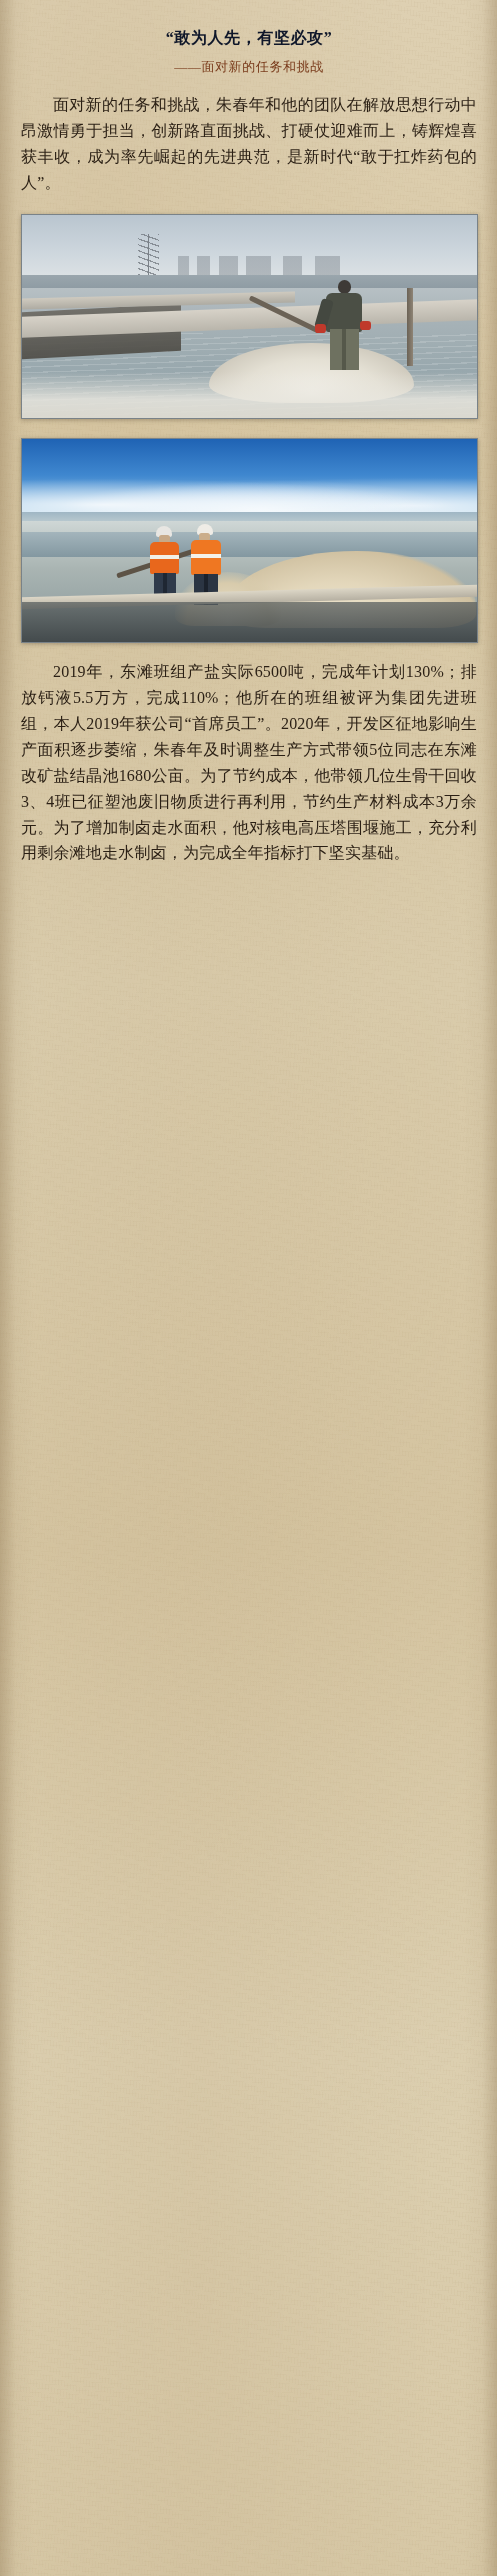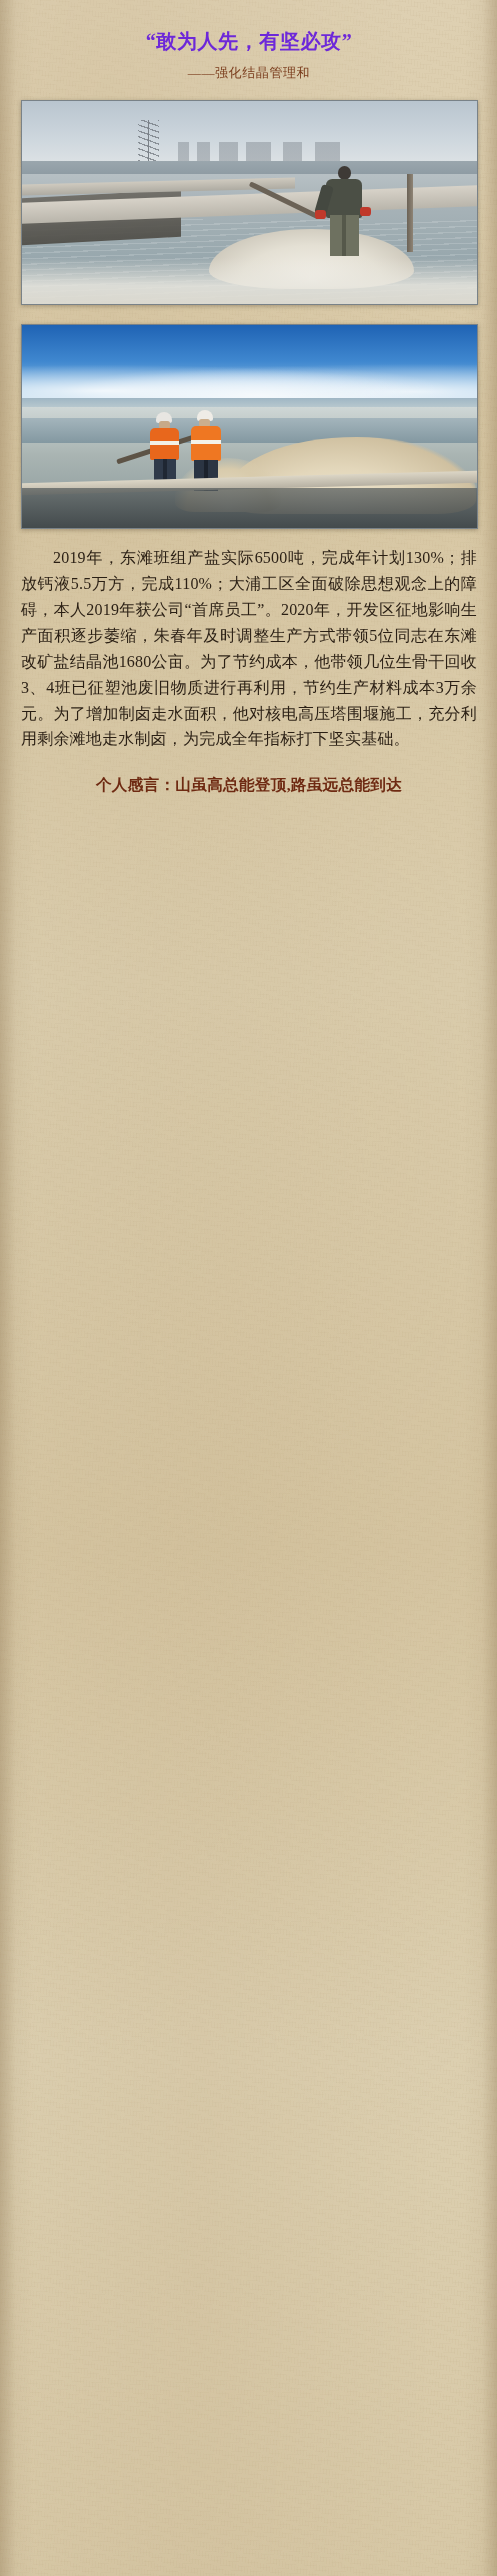--- a/index.html
+++ b/index.html
@@ -40,23 +40,23 @@
     padding: 0 21px;
     box-sizing: border-box;
     width: 498px;
   }
 
   .title-block {
     text-align: center;
     padding-top: 27px;
   }
   .main-title {
-    font-size: 20px;
+    font-size: 16px;
     font-weight: bold;
-    color: #6d28d9;
+    color: #0f172a;
     letter-spacing: 0.6px;
     line-height: 1.4;
     font-family: "Liberation Serif", serif;
   }
   .subtitle {
     margin-top: 8.7px;
     font-size: 13px;
     color: #7a3c1c;
     letter-spacing: 0.6px;
   }
@@ -234,23 +234,24 @@
 <body>
 
 <div class="page">
   <div class="grain"></div>
 </div>
 
 <div class="content">
 
   <div class="title-block">
     <div class="main-title">“敢为人先，有坚必攻”</div>
-    <div class="subtitle">——强化结晶管理和</div>
+    <div class="subtitle">——面对新的任务和挑战</div>
   </div>
 
+  <p class="para">面对新的任务和挑战，朱春年和他的团队在解放思想行动中昂激情勇于担当，创新路直面挑战、打硬仗迎难而上，铸辉煌喜获丰收，成为率先崛起的先进典范，是新时代“敢于扛炸药包的人”。</p>
 
   <div class="photo photo-1">
     <div class="p1-sky"></div>
     <div class="p1-skyline"></div>
     <div class="p1-tower"></div>
     <div class="p1-far"></div>
     <div class="p1-water"></div>
     <div class="p1-ripples"></div>
     <div class="p1-dark-left"></div>
     <div class="p1-bank2"></div>
@@ -290,18 +291,17 @@
       <div class="helmet"></div>
       <div class="face"></div>
       <div class="vest"></div>
       <div class="stripe"></div>
       <div class="legs"></div>
     </div>
     <div class="p2-ridge"></div>
     <div class="p2-darkrow"></div>
   </div>
 
-  <p class="para">2019年，东滩班组产盐实际6500吨，完成年计划130%；排放钙液5.5万方，完成110%；大浦工区全面破除思想观念上的障碍，本人2019年获公司“首席员工”。2020年，开发区征地影响生产面积逐步萎缩，朱春年及时调整生产方式带领5位同志在东滩改矿盐结晶池1680公亩。为了节约成本，他带领几位生骨干回收3、4班已征塑池废旧物质进行再利用，节约生产材料成本3万余元。为了增加制卤走水面积，他对核电高压塔围堰施工，充分利用剩余滩地走水制卤，为完成全年指标打下坚实基础。</p>
-
-  <div class="closing">个人感言：山虽高总能登顶,路虽远总能到达</div>
+  <p class="para">2019年，东滩班组产盐实际6500吨，完成年计划130%；排放钙液5.5万方，完成110%；他所在的班组被评为集团先进班组，本人2019年获公司“首席员工”。2020年，开发区征地影响生产面积逐步萎缩，朱春年及时调整生产方式带领5位同志在东滩改矿盐结晶池1680公亩。为了节约成本，他带领几位生骨干回收3、4班已征塑池废旧物质进行再利用，节约生产材料成本3万余元。为了增加制卤走水面积，他对核电高压塔围堰施工，充分利用剩余滩地走水制卤，为完成全年指标打下坚实基础。</p>
+
 
 </div>
 
 
 </body></html>

